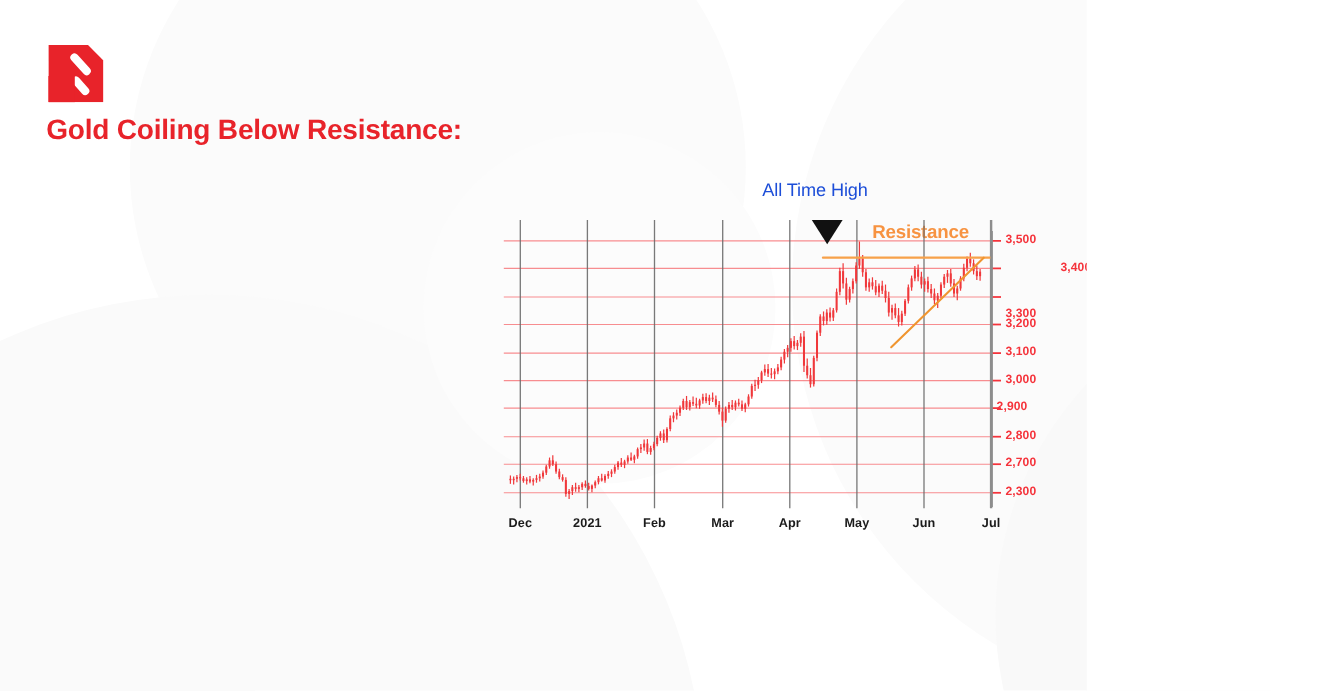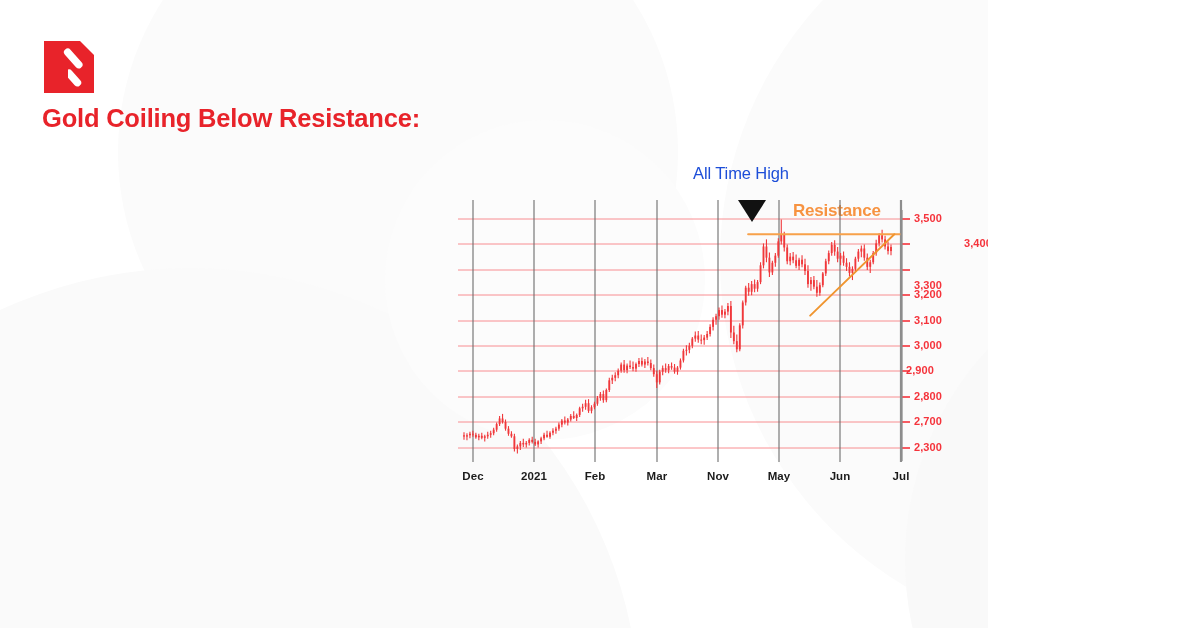--- a/index.html
+++ b/index.html
@@ -436,19 +436,19 @@
       <div class="ylab" style="left: 906px; top: 364px;">2,900</div>
       <div class="ylab" style="left: 914px; top: 390px;">2,800</div>
       <div class="ylab" style="left: 914px; top: 415px;">2,700</div>
       <div class="ylab" style="left: 914px; top: 441px;">2,300</div>
     </div>
   <div id="xlabels">
       <div class="xlab" style="left: 473px; top: 470px;">Dec</div>
       <div class="xlab" style="left: 534px; top: 470px;">2021</div>
       <div class="xlab" style="left: 595px; top: 470px;">Feb</div>
       <div class="xlab" style="left: 657px; top: 470px;">Mar</div>
-      <div class="xlab" style="left: 718px; top: 470px;">Nov</div>
+      <div class="xlab" style="left: 718px; top: 470px;">Apr</div>
       <div class="xlab" style="left: 779px; top: 470px; text-align: right;">May</div>
       <div class="xlab" style="left: 840px; top: 470px;">Jun</div>
       <div class="xlab" style="left: 901px; top: 470px;">Jul</div>
     </div>
 
 </div>
 
 </body></html>

